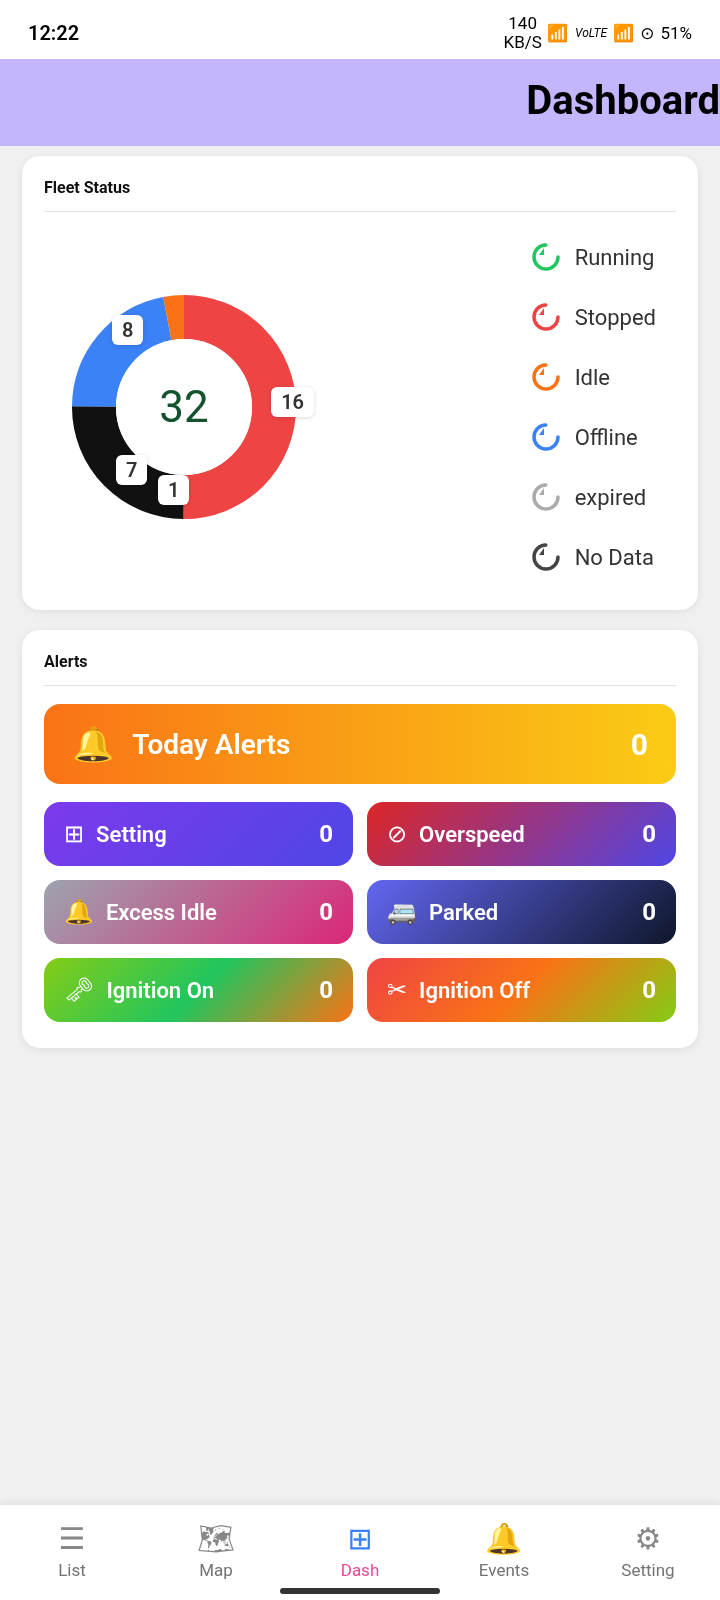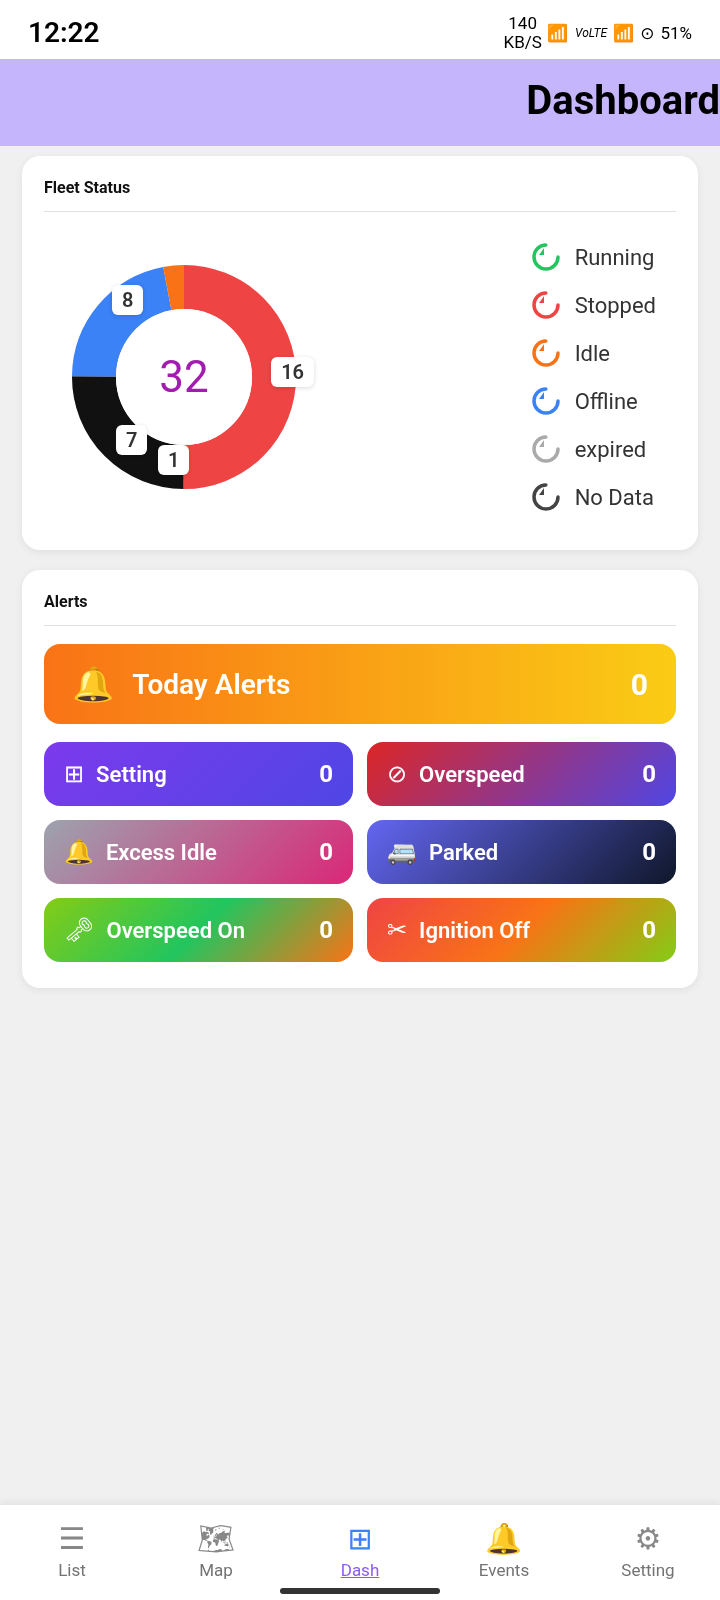--- a/index.html
+++ b/index.html
@@ -15,21 +15,21 @@
 
     
     .status-bar {
       display: flex;
       justify-content: space-between;
       align-items: center;
       padding: 14px 28px 8px;
       background: white;
     }
     .status-time {
-      font-size: 28px;
+      font-size: 20px;
       font-weight: 600;
       color: #000;
     }
     .status-icons {
       display: flex;
       align-items: center;
       gap: 6px;
       font-size: 18px;
       color: #000;
     }
@@ -92,21 +92,21 @@
     .donut-center {
       position: absolute;
       top: 50%;
       left: 50%;
       transform: translate(-50%, -50%);
       text-align: center;
     }
     .donut-center-num {
       font-size: 44px;
       font-weight: 400;
-      color: #a21caf;
+      color: #14532d;
     }
     
     .seg-label {
       position: absolute;
       background: white;
       border-radius: 6px;
       font-size: 20px;
       font-weight: 600;
       color: #333;
       padding: 3px 10px;
@@ -114,21 +114,21 @@
     }
     .seg-label-top    { top: 28px;  left: 48px; }
     .seg-label-right  { top: 100px; right: -10px; }
     .seg-label-bottom { bottom: 42px; left: 52px; }
     .seg-label-bottom2{ bottom: 22px; left: 94px; }
 
     
     .legend {
       display: flex;
       flex-direction: column;
-      gap: 14px;
+      gap: 26px;
       padding-right: 10px;
     }
     .legend-item {
       display: flex;
       align-items: center;
       gap: 12px;
       font-size: 22px;
       color: #333;
     }
     .legend-icon {
@@ -239,22 +239,21 @@
       color: #888;
     }
     .nav-icon.active {
       color: #3b82f6;
     }
     .nav-label {
       font-size: 17px;
       color: #737373;
     }
     .nav-label.active {
-      color: #8b5cf6;
-      text-decoration: underline;
+      color: #ec4899;
     }
 
     
     .home-indicator {
       position: fixed;
       bottom: 6px;
       left: 50%;
       transform: translateX(-50%);
       width: 160px;
       height: 6px;
@@ -418,21 +417,21 @@
         <div class="alert-card-left">
           <span class="alert-icon">🚐</span>
           <span class="alert-label">Parked</span>
         </div>
         <span class="alert-count">0</span>
       </div>
 
       <div class="alert-card ac-ignition-on">
         <div class="alert-card-left">
           <span class="alert-icon">🗝</span>
-          <span class="alert-label">Overspeed On</span>
+          <span class="alert-label">Ignition On</span>
         </div>
         <span class="alert-count">0</span>
       </div>
 
       <div class="alert-card ac-ignition-off">
         <div class="alert-card-left">
           <span class="alert-icon">✂</span>
           <span class="alert-label">Ignition Off</span>
         </div>
         <span class="alert-count">0</span>

